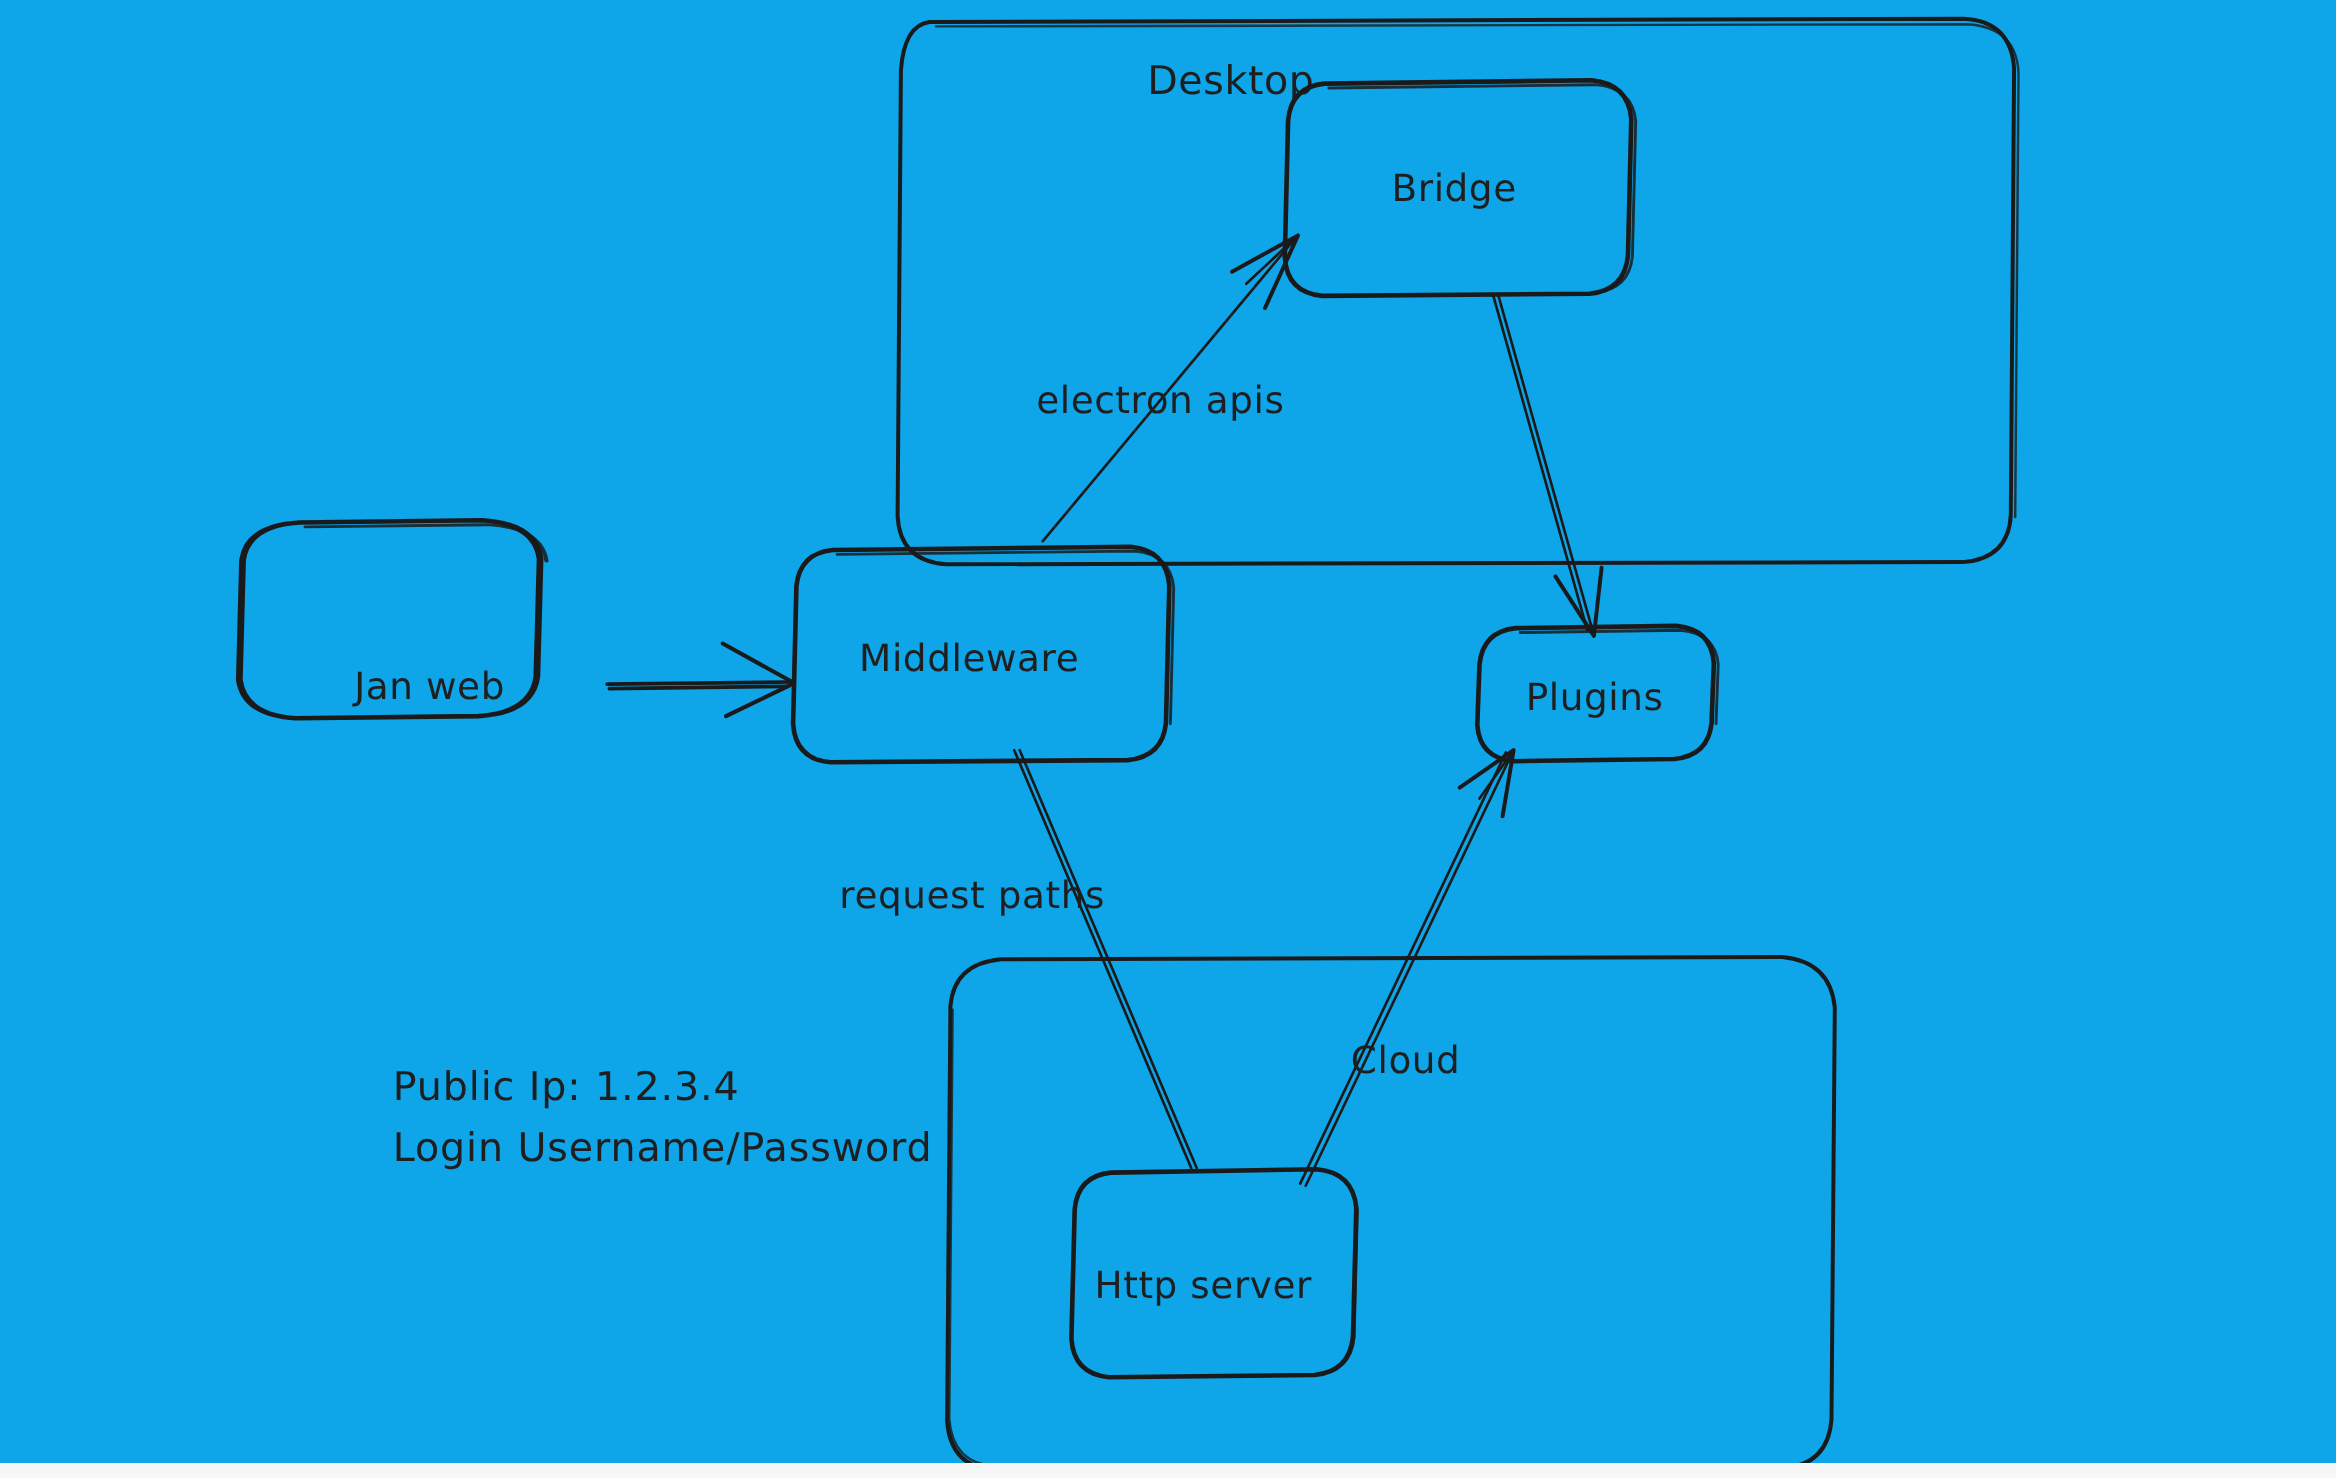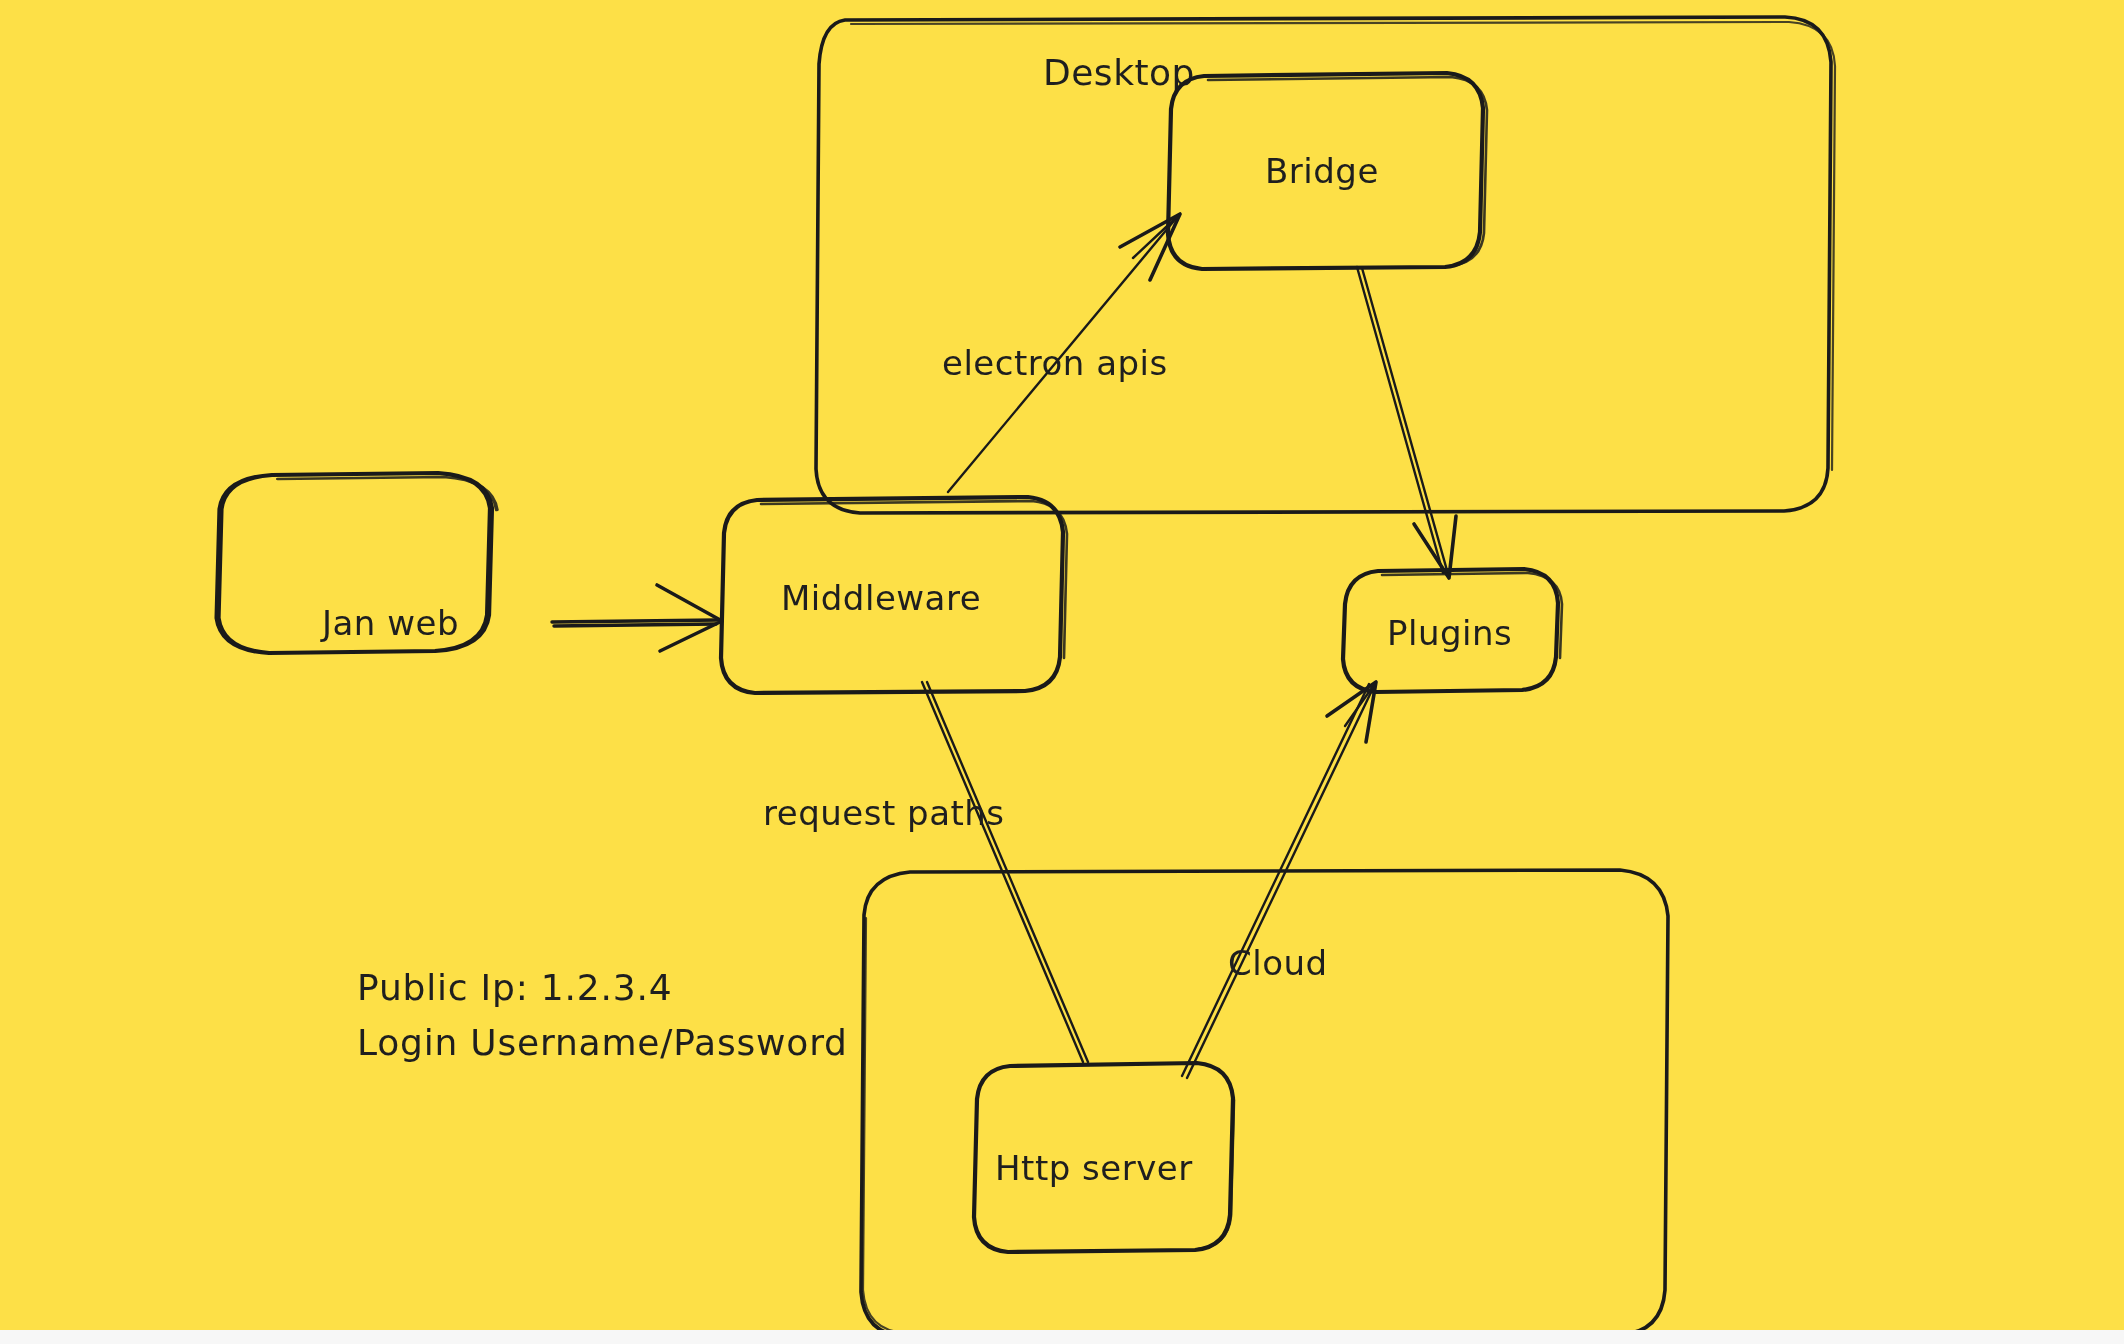--- a/index.html
+++ b/index.html
@@ -11,21 +11,21 @@
   body {
     width: 2124px;
     height: 1344px;
     overflow: hidden;
     font-family: "DejaVu Sans", sans-serif;
   }
   #canvas-wrap {
     position: relative;
     width: 2124px;
     height: 1344px;
-    background: #fde047;
+    background: #0ea5e9;
   }
   #bottom-band {
     position: absolute;
     left: 0;
     bottom: 0;
     width: 2124px;
     height: 14px;
     background: #f7f7f7;
   }
   svg#diagram {

